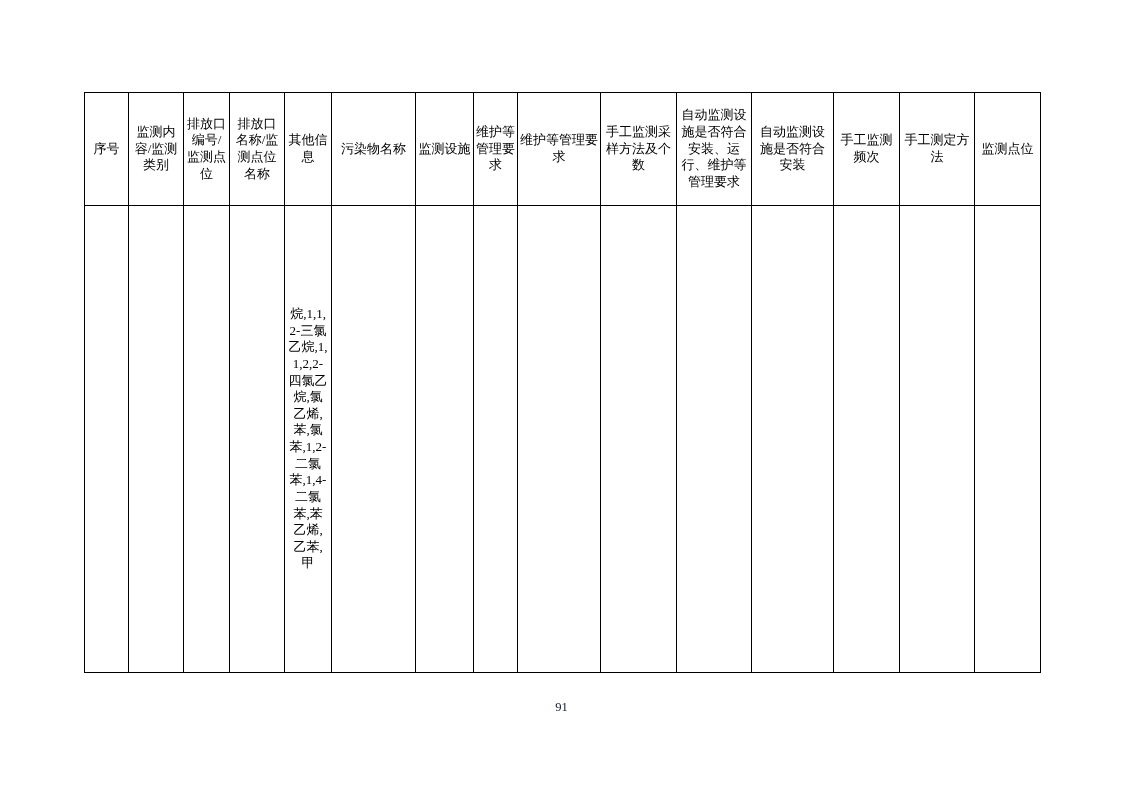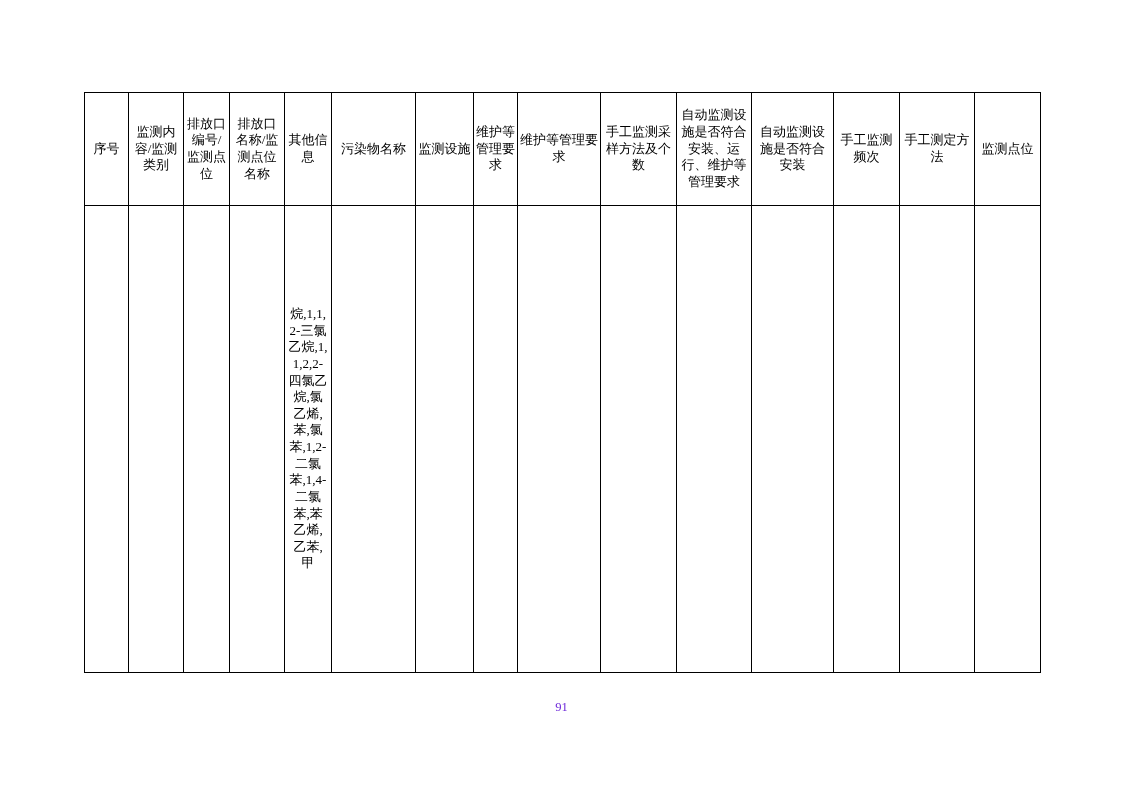--- a/index.html
+++ b/index.html
@@ -60,21 +60,21 @@
     text-align: center;
   }
   .pageno {
     position: absolute;
     left: 0;
     top: 700px;
     width: 1123px;
     text-align: center;
     font-size: 12.5px;
     font-family: "Liberation Serif", "DejaVu Serif", serif;
-    color: #6d28d9;
+    color: #0f172a;
   }
   
   col.c0 { width: 44px; }
   col.c1 { width: 55px; }
   col.c2 { width: 46px; }
   col.c3 { width: 55px; }
   col.c4 { width: 47px; }
   col.c5 { width: 84px; }
   col.c6 { width: 58px; }
   col.c7 { width: 44px; }

